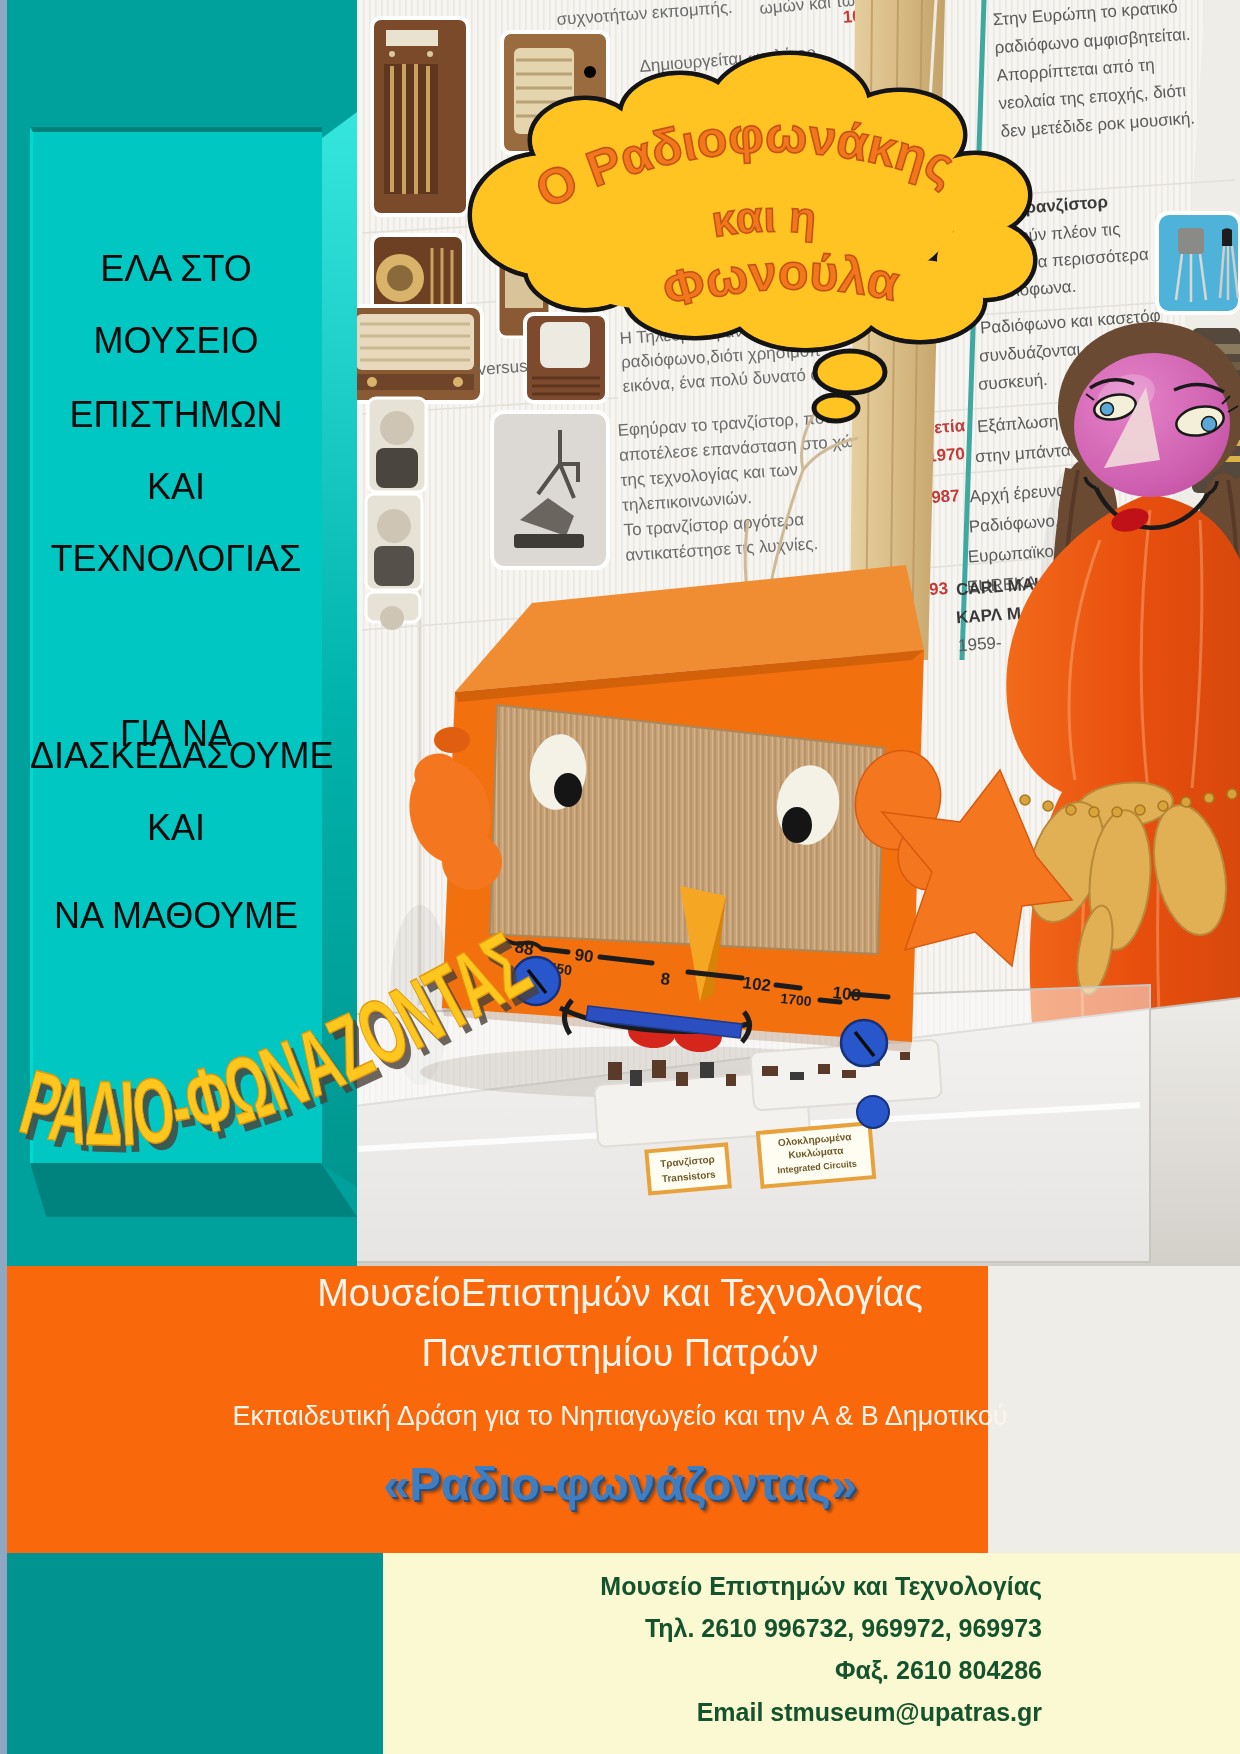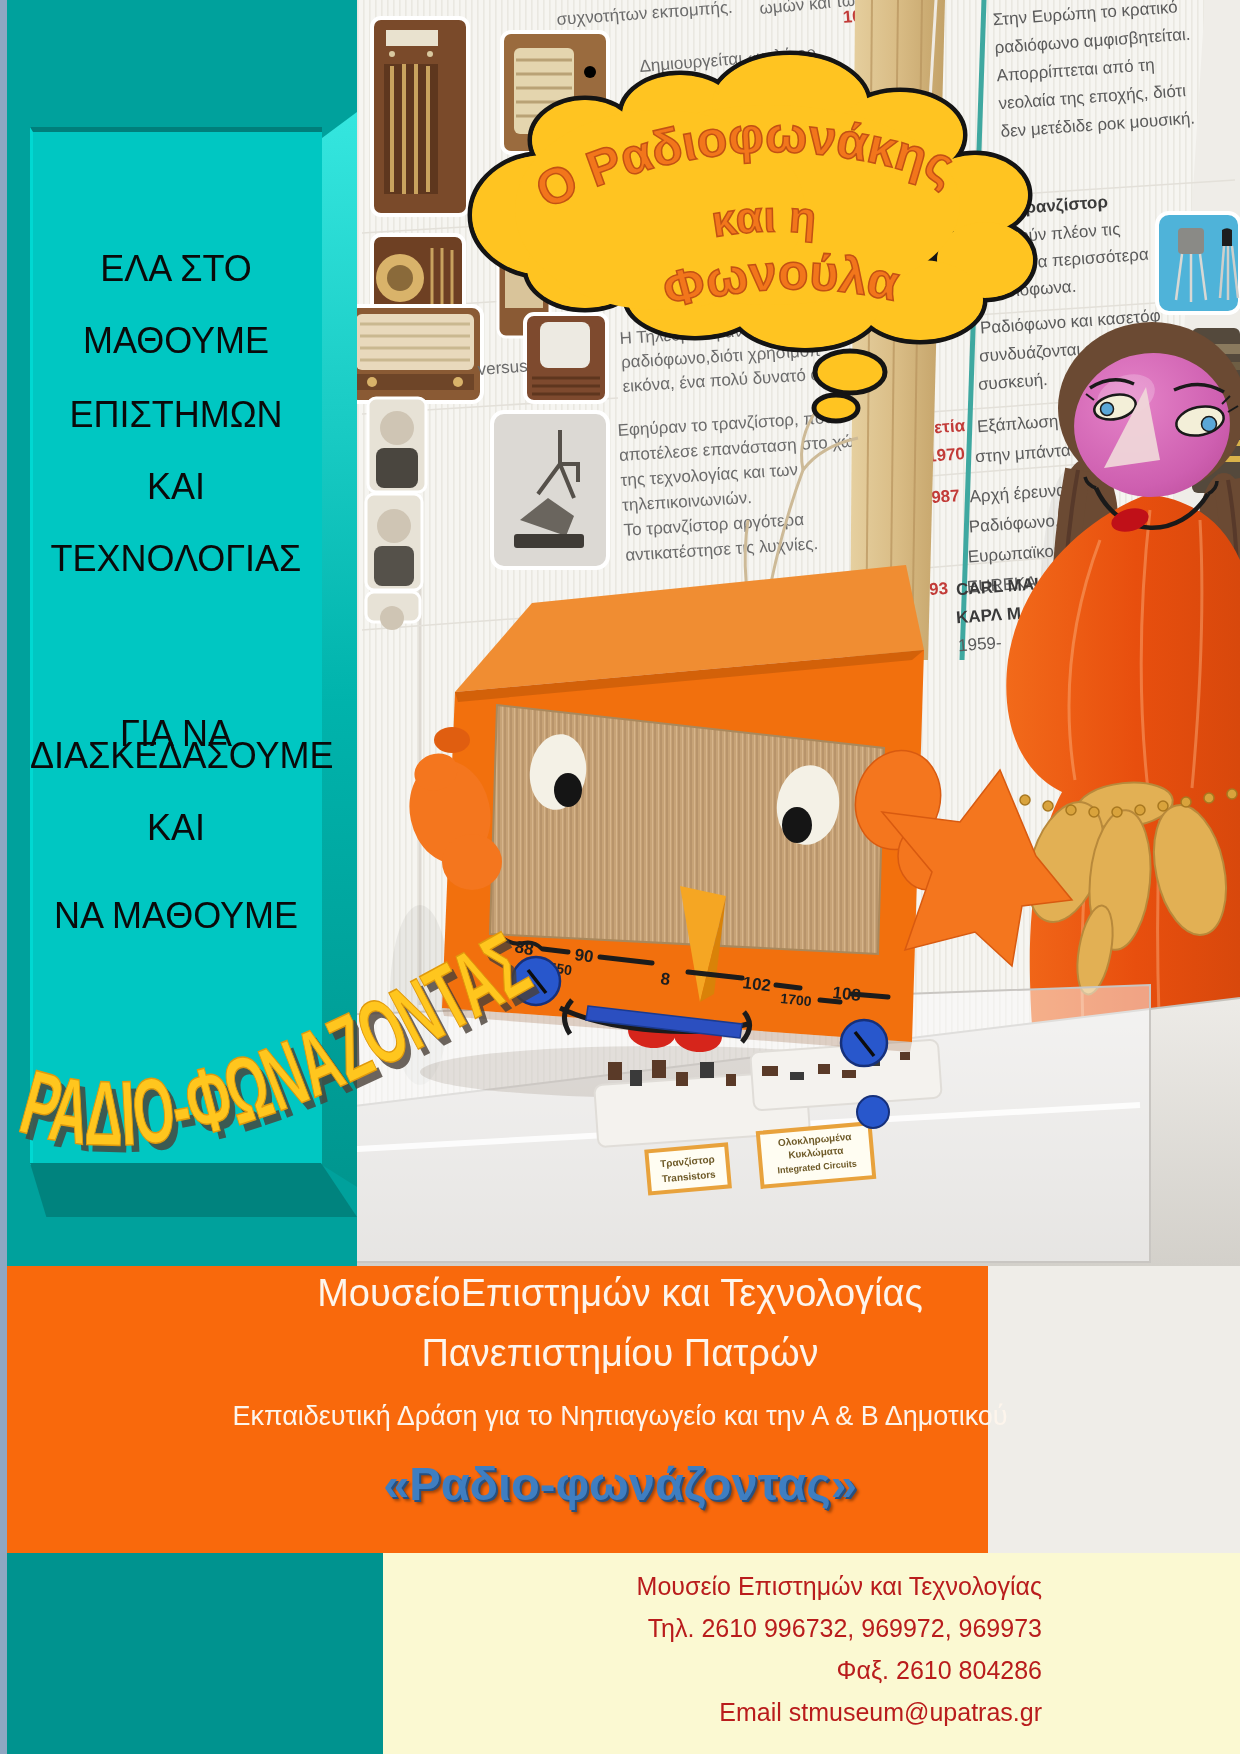--- a/index.html
+++ b/index.html
@@ -28,22 +28,22 @@
   .bn-line{position:absolute;left:0;width:1240px;text-align:center;white-space:nowrap;}
   .bn1{top:6px;font-size:38px;}
   .bn2{top:66px;font-size:38px;}
   .bn3{top:135px;font-size:27px;}
   .bn4{top:190px;font-size:47px;font-weight:bold;color:#3F7EC1;
        text-shadow:2px 2px 0 #275080,4px 4px 3px rgba(0,0,0,.35);}
 
   
   .footer-teal{left:7px;top:1553px;width:376px;height:201px;background:#00938F;}
   .footer-cream{left:383px;top:1553px;width:857px;height:201px;background:#FBF9D2;}
-  .contact{left:340px;top:1565px;width:702px;text-align:right;color:#b91c1c;
-           font-size:25px;font-weight:normal;line-height:42px;}
+  .contact{left:340px;top:1565px;width:702px;text-align:right;color:#14532d;
+           font-size:25px;font-weight:bold;line-height:42px;}
 
   .layer{left:0;top:0;pointer-events:none;}
 </style>
 </head>
 <body>
 
 <div class="poster">
 
   <svg class="abs layer" width="1240" height="1266" viewBox="0 0 1240 1266">
     <defs>
@@ -515,21 +515,21 @@
         <text font-size="50"><textPath href="#cl3" startOffset="50%" text-anchor="middle">Φωνούλα</textPath></text>
       </g>
     </g>
   </svg>
 
   <div class="abs sidebar">
     <div class="abs sb-face" style="left:30px;top:127px;"></div>
     <div class="abs sb-edge"></div>
     <div class="abs sb-shadow"></div>
     <div class="sb-line" style="top:250px;">ΕΛΑ ΣΤΟ</div>
-    <div class="sb-line" style="top:322px;">ΜΑΘΟΥΜΕ</div>
+    <div class="sb-line" style="top:322px;">ΜΟΥΣΕΙΟ</div>
     <div class="sb-line" style="top:396px;">ΕΠΙΣΤΗΜΩΝ</div>
     <div class="sb-line" style="top:468px;">ΚΑΙ</div>
     <div class="sb-line" style="top:540px;">ΤΕΧΝΟΛΟΓΙΑΣ</div>
     <div class="sb-line" style="top:682px;margin-top:33px;">ΓΙΑ ΝΑ</div>
     <div class="sb-line" style="top:737px;">ΔΙΑΣΚΕΔΑΣΟΥΜΕ</div>
     <div class="sb-line" style="top:809px;">ΚΑΙ</div>
     <div class="sb-line" style="top:897px;">ΝΑ ΜΑΘΟΥΜΕ</div>
   </div>
   <div class="abs left-strip"></div>
 

